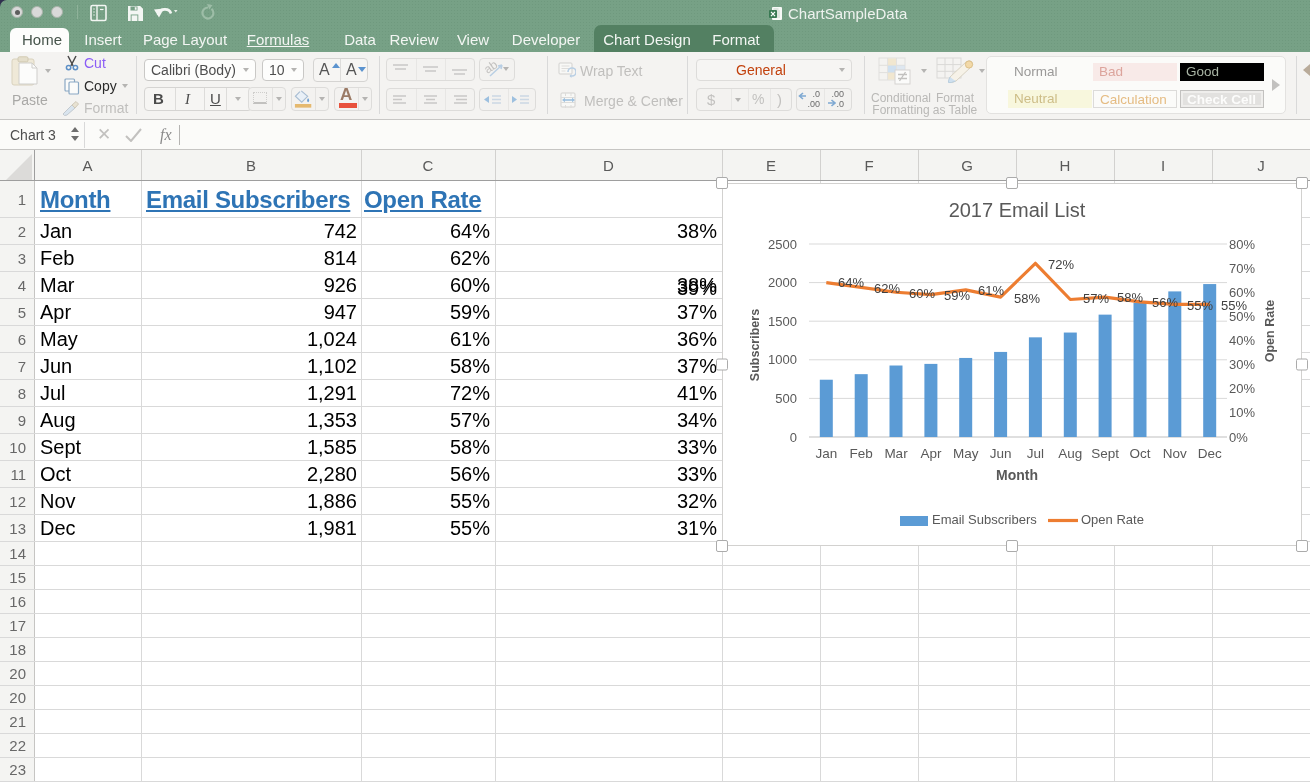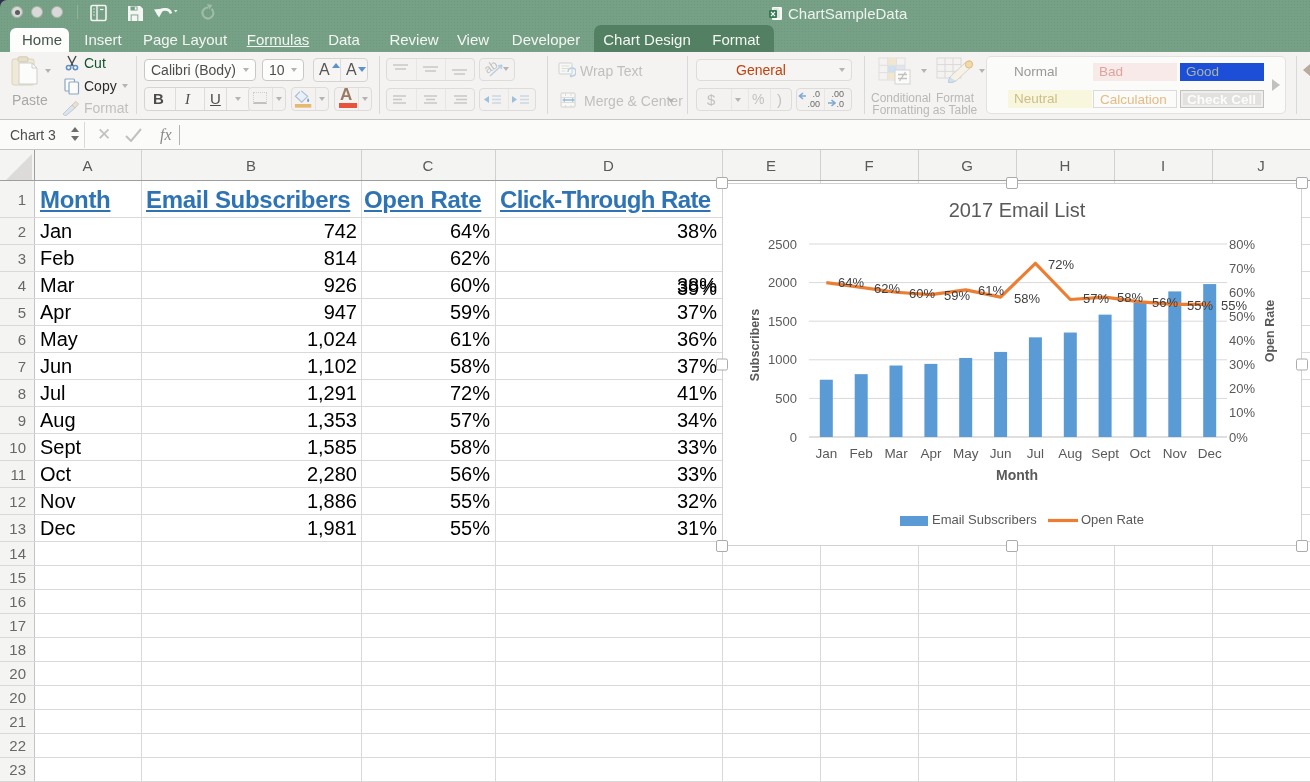--- a/index.html
+++ b/index.html
@@ -53,41 +53,41 @@
 <rect x="0" y="3" width="8" height="8" rx="1" fill="#3a7a54"></rect>
 <path d="M2 4.8l4 4.4M6 4.8l-4 4.4" stroke="#fff" stroke-width="1.2"></path>
 </svg>
 <div class="abs" style="left:788px;top:5px;font-size:15px;color:#eef2ee;">ChartSampleData</div>
 <div class="abs" style="left:594px;top:25px;width:180px;height:27px;background:#538062;border-radius:7px 7px 0 0;"></div>
 <div class="abs" style="left:10px;top:28px;width:59px;height:24px;background:#fdfdfc;border-radius:6px 6px 0 0;"></div>
 <div class="abs" style="left:22px;top:28px;height:24px;line-height:24px;font-size:15px;color:#46544b;">Home</div>
 <div class="tabtxt" style="left:103px;">Insert</div>
 <div class="tabtxt" style="left:185px;">Page Layout</div>
 <div class="tabtxt" style="left:278px;text-decoration:underline;">Formulas</div>
-<div class="tabtxt" style="left:344px;">Data</div>
+<div class="tabtxt" style="left:360px;">Data</div>
 <div class="tabtxt" style="left:414px;">Review</div>
 <div class="tabtxt" style="left:473px;">View</div>
 <div class="tabtxt" style="left:546px;">Developer</div>
 <div class="tabtxt" style="left:647px;">Chart Design</div>
 <div class="tabtxt" style="left:736px;">Format</div>
 <div class="abs" style="left:0;top:52px;width:1310px;height:68px;background:#f4f3f1;border-bottom:1px solid #c8c7c5;"></div>
 <svg class="abs" style="left:11px;top:56px;" width="34" height="30" viewBox="0 0 34 30">
 <rect x="1" y="3" width="22" height="26" rx="2" fill="#efe9d8" stroke="#d9d2bd"></rect>
 <rect x="7" y="0.8" width="10" height="5" rx="1.5" fill="#e4decb" stroke="#d2cab2"></rect>
 <path d="M8 7 h13 l5 5 v16 h-18 z" fill="#fcfcfb" stroke="#cfcecb"></path>
 <path d="M21 7 v5 h5" fill="none" stroke="#cfcecb"></path>
 </svg>
 <div class="abs rld" style="left:12px;top:92px;color:#a9a8a6;">Paste</div>
 <div class="caretl" style="left:45px;top:69px;"></div>
 <svg class="abs" style="left:64px;top:55px;" width="16" height="16" viewBox="0 0 16 16">
 <path d="M4 1 L9.2 11 M12 1 L6.8 11" stroke="#4a4a4a" stroke-width="1.5" fill="none"></path>
 <circle cx="4.6" cy="12.6" r="2.2" fill="none" stroke="#5c8fc6" stroke-width="1.5"></circle>
 <circle cx="11.4" cy="12.6" r="2.2" fill="none" stroke="#5c8fc6" stroke-width="1.5"></circle>
 </svg>
-<div class="rl" style="left:84px;top:55px;color:#14532d;">Cut</div>
+<div class="rl" style="left:84px;top:55px;color:#8b5cf6;">Cut</div>
 <svg class="abs" style="left:64px;top:78px;" width="16" height="17" viewBox="0 0 16 17">
 <rect x="1" y="1" width="9.5" height="12" rx="1" fill="#fbfbfa" stroke="#8aa8c4" stroke-width="1.2"></rect>
 <rect x="5" y="4" width="9.5" height="12" rx="1" fill="#fbfbfa" stroke="#8aa8c4" stroke-width="1.2"></rect>
 </svg>
 <div class="rl" style="left:84px;top:78px;color:#2b2b2b;">Copy</div>
 <div class="caretl" style="left:122px;top:84px;"></div>
 <svg class="abs" style="left:62px;top:101px;" width="18" height="15" viewBox="0 0 18 15">
 <path d="M1 13 L10 4 l3 3 L5 14 q-3 1.5 -4-1z" fill="#d9e4ee" stroke="#c2c9cf"></path>
 <path d="M10 4 l4-3.5 2.5 2.5 L13 7z" fill="#e8e2d2" stroke="#cfc8b8"></path>
 </svg>
@@ -243,21 +243,21 @@
       </g>
 <path d="M14 20 L30 5 q4-3 6 0 q2 2-1 5 L20 24 q-4 2.5-7.5 1z" fill="#f6f2e8" stroke="#d8d2c2"></path>
 <circle cx="33" cy="7.5" r="3.6" fill="#f2d9a8" stroke="#ddc088"></circle>
 <path d="M14 20 q-2 4 -1.5 5.5 q2 .8 7-1.5" fill="#cfe0ef" stroke="#b9cfe0"></path>
 </svg>
 <div class="caretl" style="left:979px;top:69px;"></div>
 <div class="rld" style="left:917px;top:92px;width:76px;text-align:center;line-height:12px;font-size:12px;color:#b9b8b6;">Format<br>as Table</div>
 <div class="abs" style="left:986px;top:56px;width:300px;height:58px;background:#fbfbf9;border:1px solid #e3e2e0;border-radius:5px;"></div>
 <div class="abs" style="left:1008px;top:62.5px;width:84px;height:18px;font-size:13.5px;line-height:18px;padding-left:6px;color:#9a9998;">Normal</div>
 <div class="abs" style="left:1093px;top:62.5px;width:84px;height:18px;font-size:13.5px;line-height:18px;padding-left:6px;color:#dca49c;background:#f8eae8;">Bad</div>
-<div class="abs" style="left:1180px;top:62.5px;width:84px;height:18px;font-size:13.5px;line-height:18px;padding-left:6px;color:#a9b5a5;background:#1d4ed8;">Good</div>
+<div class="abs" style="left:1180px;top:62.5px;width:84px;height:18px;font-size:13.5px;line-height:18px;padding-left:6px;color:#a9b5a5;background:#000000;">Good</div>
 <div class="abs" style="left:1008px;top:89.5px;width:84px;height:18px;font-size:13.5px;line-height:18px;padding-left:6px;color:#cdbd87;background:#f8f7dd;">Neutral</div>
 <div class="abs" style="left:1093px;top:89.5px;width:84px;height:18px;font-size:13.5px;line-height:18px;padding-left:6px;color:#e5bc83;border:1px solid #dcdbd9;">Calculation</div>
 <div class="abs" style="left:1180px;top:89.5px;width:84px;height:18px;font-size:13.5px;line-height:18px;padding-left:6px;color:#fcfcfb;background:#e2e1df;border:1px solid #c2c1bf;box-shadow:0 0 0 2px #efeeec inset;font-weight:bold;">Check Cell</div>
 <div class="abs" style="left:1272px;top:79px;width:0;height:0;border-top:6px solid transparent;border-bottom:6px solid transparent;border-left:8px solid #c2c1bf;"></div>
 <div class="vline" style="left:1296px;top:56px;height:58px;"></div>
 <div class="abs" style="left:1303px;top:64px;width:0;height:0;border-top:6px solid transparent;border-bottom:6px solid transparent;border-right:7px solid #b9ab9a;"></div>
 <div class="abs" style="left:0;top:120px;width:1310px;height:30px;background:#fbfbf9;border-bottom:1px solid #c6c5c3;"></div>
 <div class="abs" style="left:10px;top:120px;height:30px;line-height:30px;font-size:14px;color:#4e4e4e;">Chart 3</div>
 <div class="abs" style="left:71px;top:127px;width:0;height:0;border-left:4px solid transparent;border-right:4px solid transparent;border-bottom:5px solid #6e6e6e;"></div>
 <div class="abs" style="left:71px;top:136px;width:0;height:0;border-left:4px solid transparent;border-right:4px solid transparent;border-top:5px solid #6e6e6e;"></div>
@@ -348,21 +348,20 @@
 <div class="rowh" style="top:625px;transform:translateY(-50%);">17</div>
 <div class="rowh" style="top:649px;transform:translateY(-50%);">18</div>
 <div class="rowh" style="top:673px;transform:translateY(-50%);">20</div>
 <div class="rowh" style="top:697px;transform:translateY(-50%);">20</div>
 <div class="rowh" style="top:721px;transform:translateY(-50%);">21</div>
 <div class="rowh" style="top:745px;transform:translateY(-50%);">22</div>
 <div class="rowh" style="top:769px;transform:translateY(-50%);">23</div>
 <div class="ct" style="left:40px;top:186px;font-size:24px;font-weight:bold;color:#2e74b5;text-decoration:underline;letter-spacing:-0.3px;">Month</div>
 <div class="ct" style="left:146px;top:186px;font-size:24px;font-weight:bold;color:#2e74b5;text-decoration:underline;letter-spacing:-0.3px;">Email Subscribers</div>
 <div class="ct" style="left:364px;top:186px;font-size:24px;font-weight:bold;color:#2e74b5;text-decoration:underline;letter-spacing:-0.3px;">Open Rate</div>
-<div class="ct" style="left:500px;top:186px;font-size:24px;font-weight:bold;color:#2e74b5;text-decoration:underline;letter-spacing:-0.6px;">Click-Through Rate</div>
 <div class="ct" style="left:40px;top:230.5px;transform:translateY(-50%);font-size:20px;color:#000;">Jan</div>
 <div class="ct" style="right:953px;top:230.5px;transform:translateY(-50%);font-size:20px;color:#000;">742</div>
 <div class="ct" style="right:820px;top:230.5px;transform:translateY(-50%);font-size:20px;color:#000;">64%</div>
 <div class="ct" style="right:593px;top:230.5px;transform:translateY(-50%);font-size:20px;color:#000;">38%</div>
 <div class="ct" style="left:40px;top:257.5px;transform:translateY(-50%);font-size:20px;color:#000;">Feb</div>
 <div class="ct" style="right:953px;top:257.5px;transform:translateY(-50%);font-size:20px;color:#000;">814</div>
 <div class="ct" style="right:820px;top:257.5px;transform:translateY(-50%);font-size:20px;color:#000;">62%</div>
 <div class="ct" style="right:593px;top:257.5px;transform:translateY(-50%);font-size:20px;color:#000;margin-top:30px;">39%</div>
 <div class="ct" style="left:40px;top:284.5px;transform:translateY(-50%);font-size:20px;color:#000;">Mar</div>
 <div class="ct" style="right:953px;top:284.5px;transform:translateY(-50%);font-size:20px;color:#000;">926</div>

